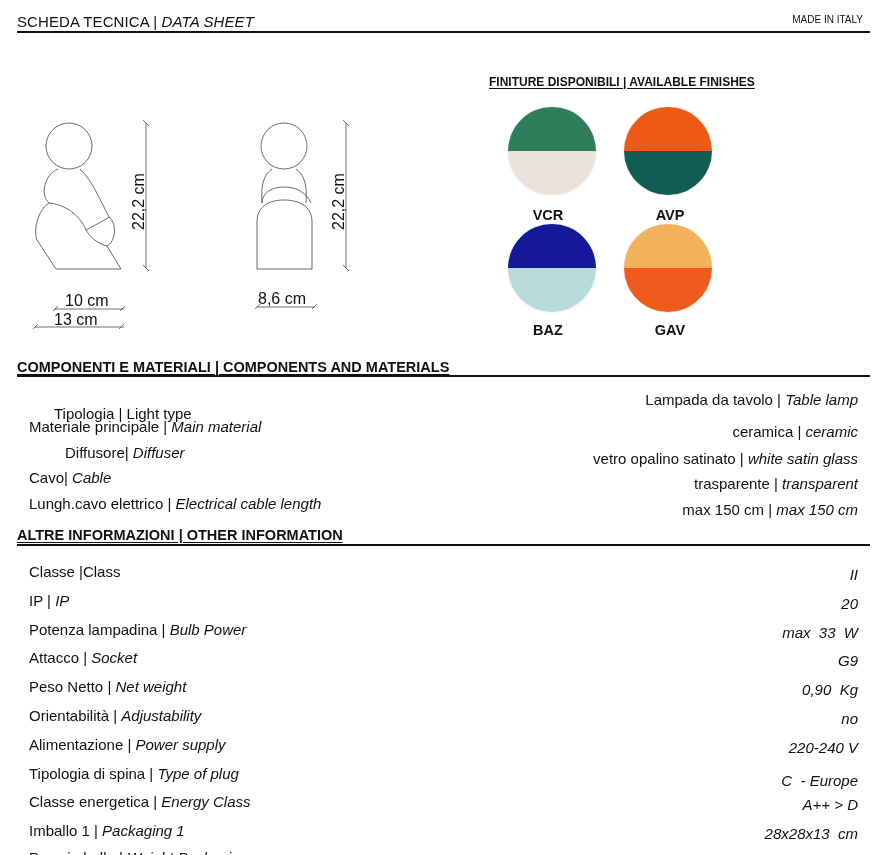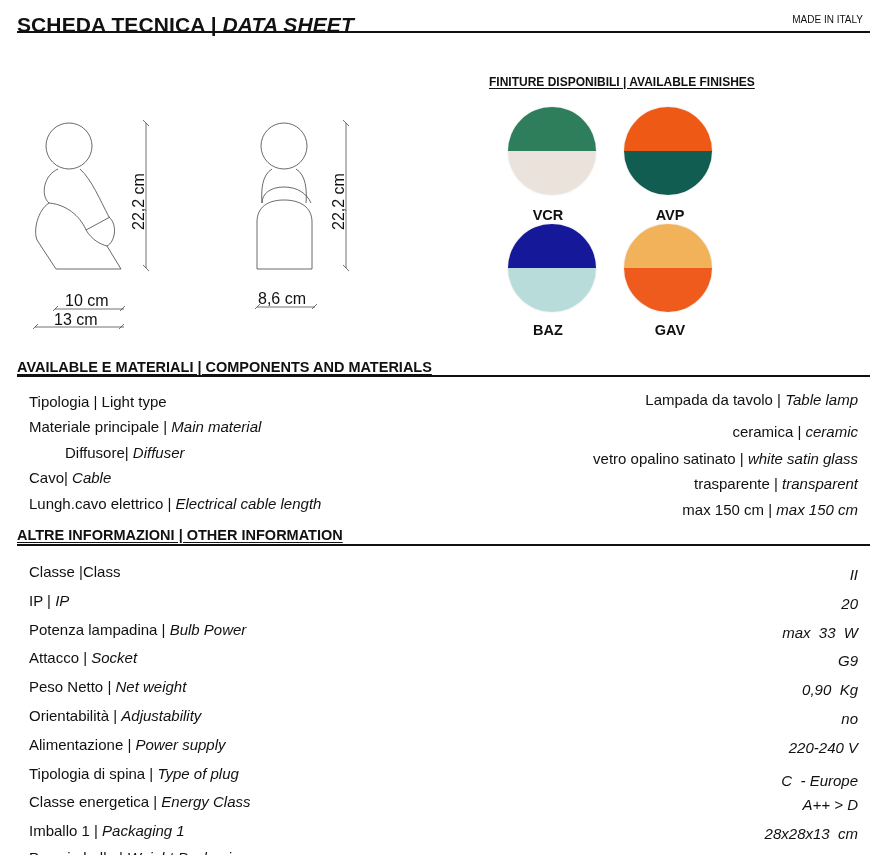--- a/index.html
+++ b/index.html
@@ -1,19 +1,19 @@
 <!DOCTYPE html>
 <html><head>
 <meta charset="utf-8">
 <style>
   * { margin:0; padding:0; box-sizing:border-box; }
   html, body { width:883px; height:855px; overflow:hidden; background:#ffffff; }
   body { position:relative; font-family:"Liberation Sans", sans-serif; color:#111; }
   .abs { position:absolute; }
-  .hdr-title { left:17px; top:13px; font-size:21px; font-weight:bold; letter-spacing:0.1px;text-align:center; }
+  .hdr-title { left:17px; top:13px; font-size:15px; font-weight:normal; letter-spacing:0.1px;text-align:center; }
   .hdr-title i { font-style:italic; }
   .hdr-right { right:20px; top:14px; font-size:10px; }
   .hdr-line { left:17px; top:31px; width:853px; height:2px; background:#111; }
   .finishes-title { left:489px; top:75px; font-size:12px; font-weight:bold; text-decoration:underline; text-underline-offset:2px; }
   .swatch { width:88px; height:88px; border-radius:50%; overflow:hidden; box-shadow:0 0 2px rgba(0,0,0,0.15); }
   .swatch .top, .swatch .bot { width:100%; height:50%; }
   .sw-label { font-size:14.5px; font-weight:bold; width:88px; text-align:center; }
   .sec-title { left:17px; font-size:14.5px; font-weight:bold; text-decoration:underline; text-underline-offset:2px; }
   .sec-line { left:17px; width:853px; height:2px; background:#111; }
   .row-label { left:29px; font-size:15px; white-space:nowrap; }
@@ -98,24 +98,24 @@
   <div class="bot" style="background:#b8dcd9;"></div>
 </div>
 <div class="abs sw-label" style="left:504px;top:322px;">BAZ</div>
 
 <div class="abs swatch" style="left:624px;top:224px;">
   <div class="top" style="background:#f2b25a;"></div>
   <div class="bot" style="background:#ef5b1c;"></div>
 </div>
 <div class="abs sw-label" style="left:626px;top:322px;">GAV</div>
 
-<div class="abs sec-title" style="top:359px;">AVAILABLE E MATERIALI | COMPONENTS AND MATERIALS</div>
+<div class="abs sec-title" style="top:359px;">COMPONENTI E MATERIALI | COMPONENTS AND MATERIALS</div>
 <div class="abs sec-line" style="top:375px;"></div>
 
-<div class="abs row-label" style="top:393px;"><span>Tipologia | </span><span>Light type</span></div>
+<div class="abs row-label" style="top:405px;margin-left:25px;"><span>Tipologia | </span><span>Light type</span></div>
 <div class="abs row-value" style="top:391px;"><span>Lampada da tavolo | </span><i>Table lamp</i></div>
 
 <div class="abs row-label" style="top:418px;"><span>Materiale principale | </span><i>Main material</i></div>
 <div class="abs row-value" style="top:423px;"><span>ceramica | </span><i>ceramic</i></div>
 
 <div class="abs row-label" style="top:444px;margin-left:36px;"><span>Diffusore| </span><i>Diffuser</i></div>
 <div class="abs row-value" style="top:450px;"><span>vetro opalino satinato | </span><i>white satin glass</i></div>
 
 <div class="abs row-label" style="top:469px;"><span>Cavo| </span><i>Cable</i></div>
 <div class="abs row-value" style="top:475px;"><span>trasparente | </span><i>transparent</i></div>

